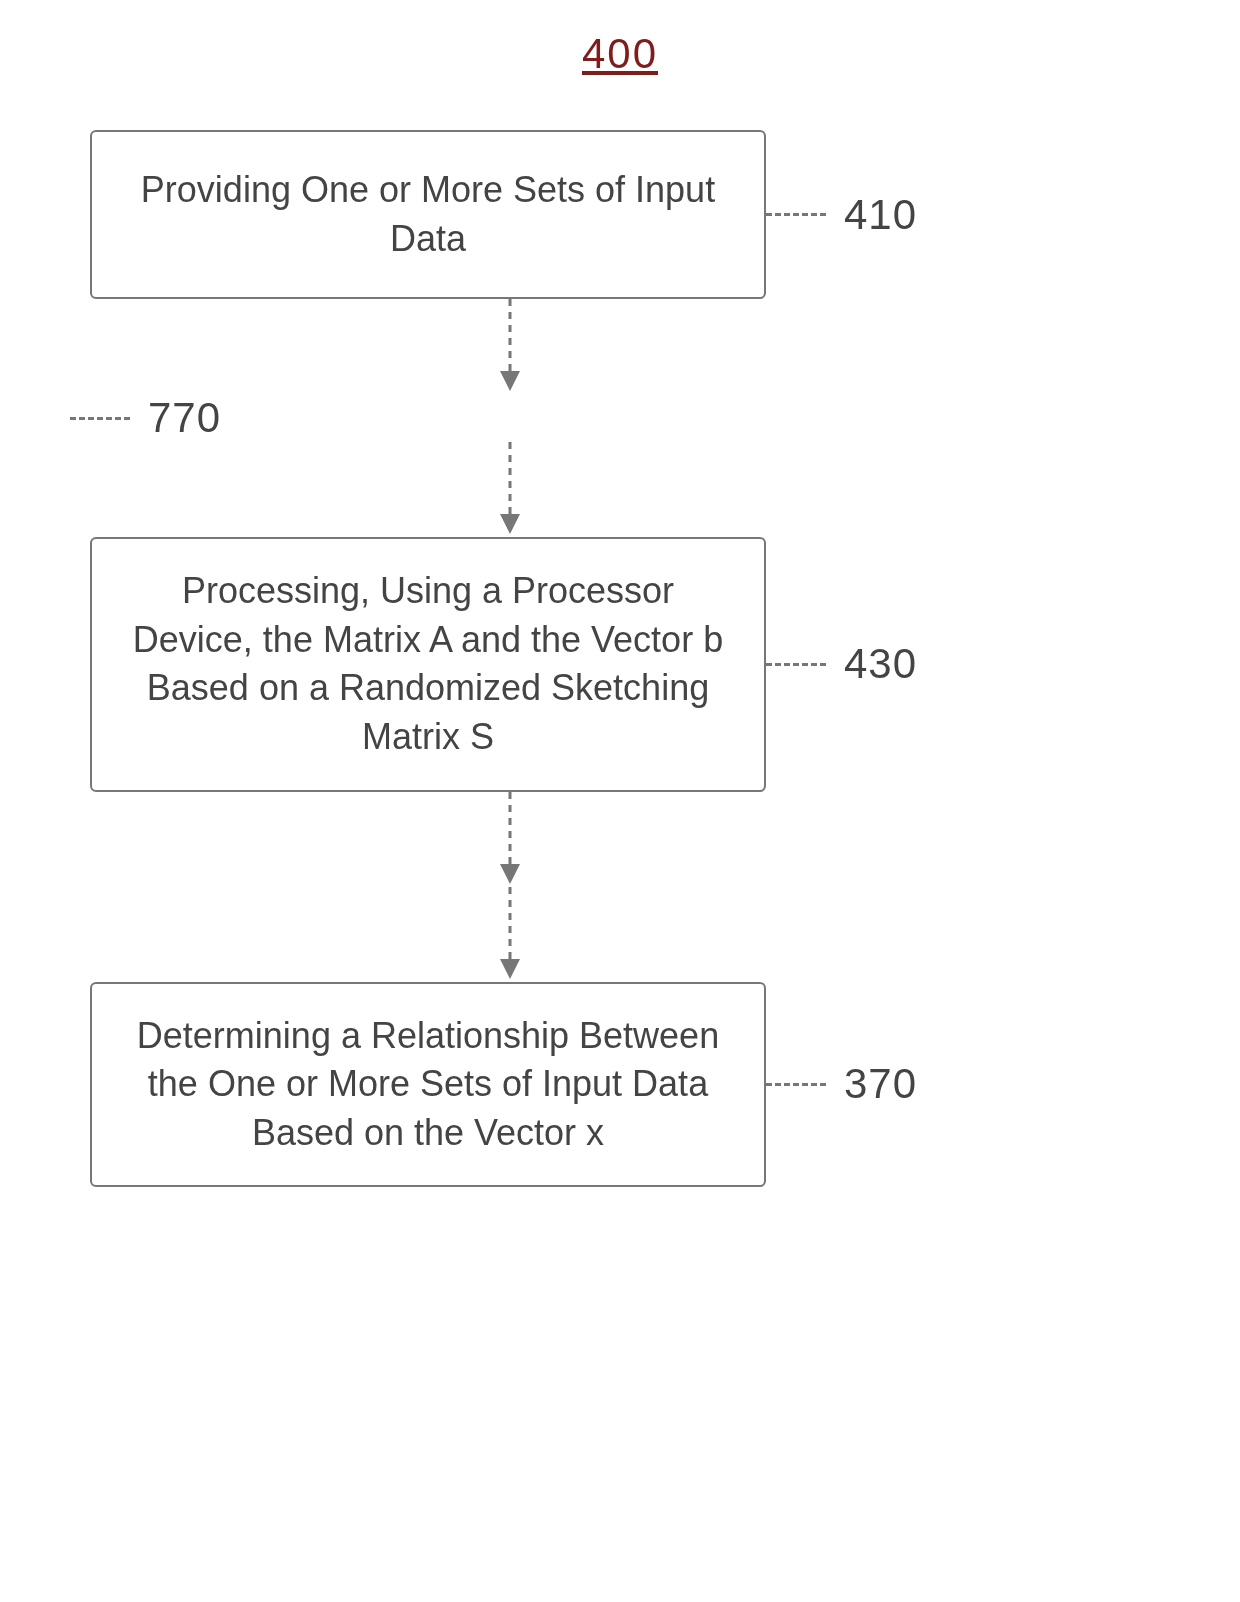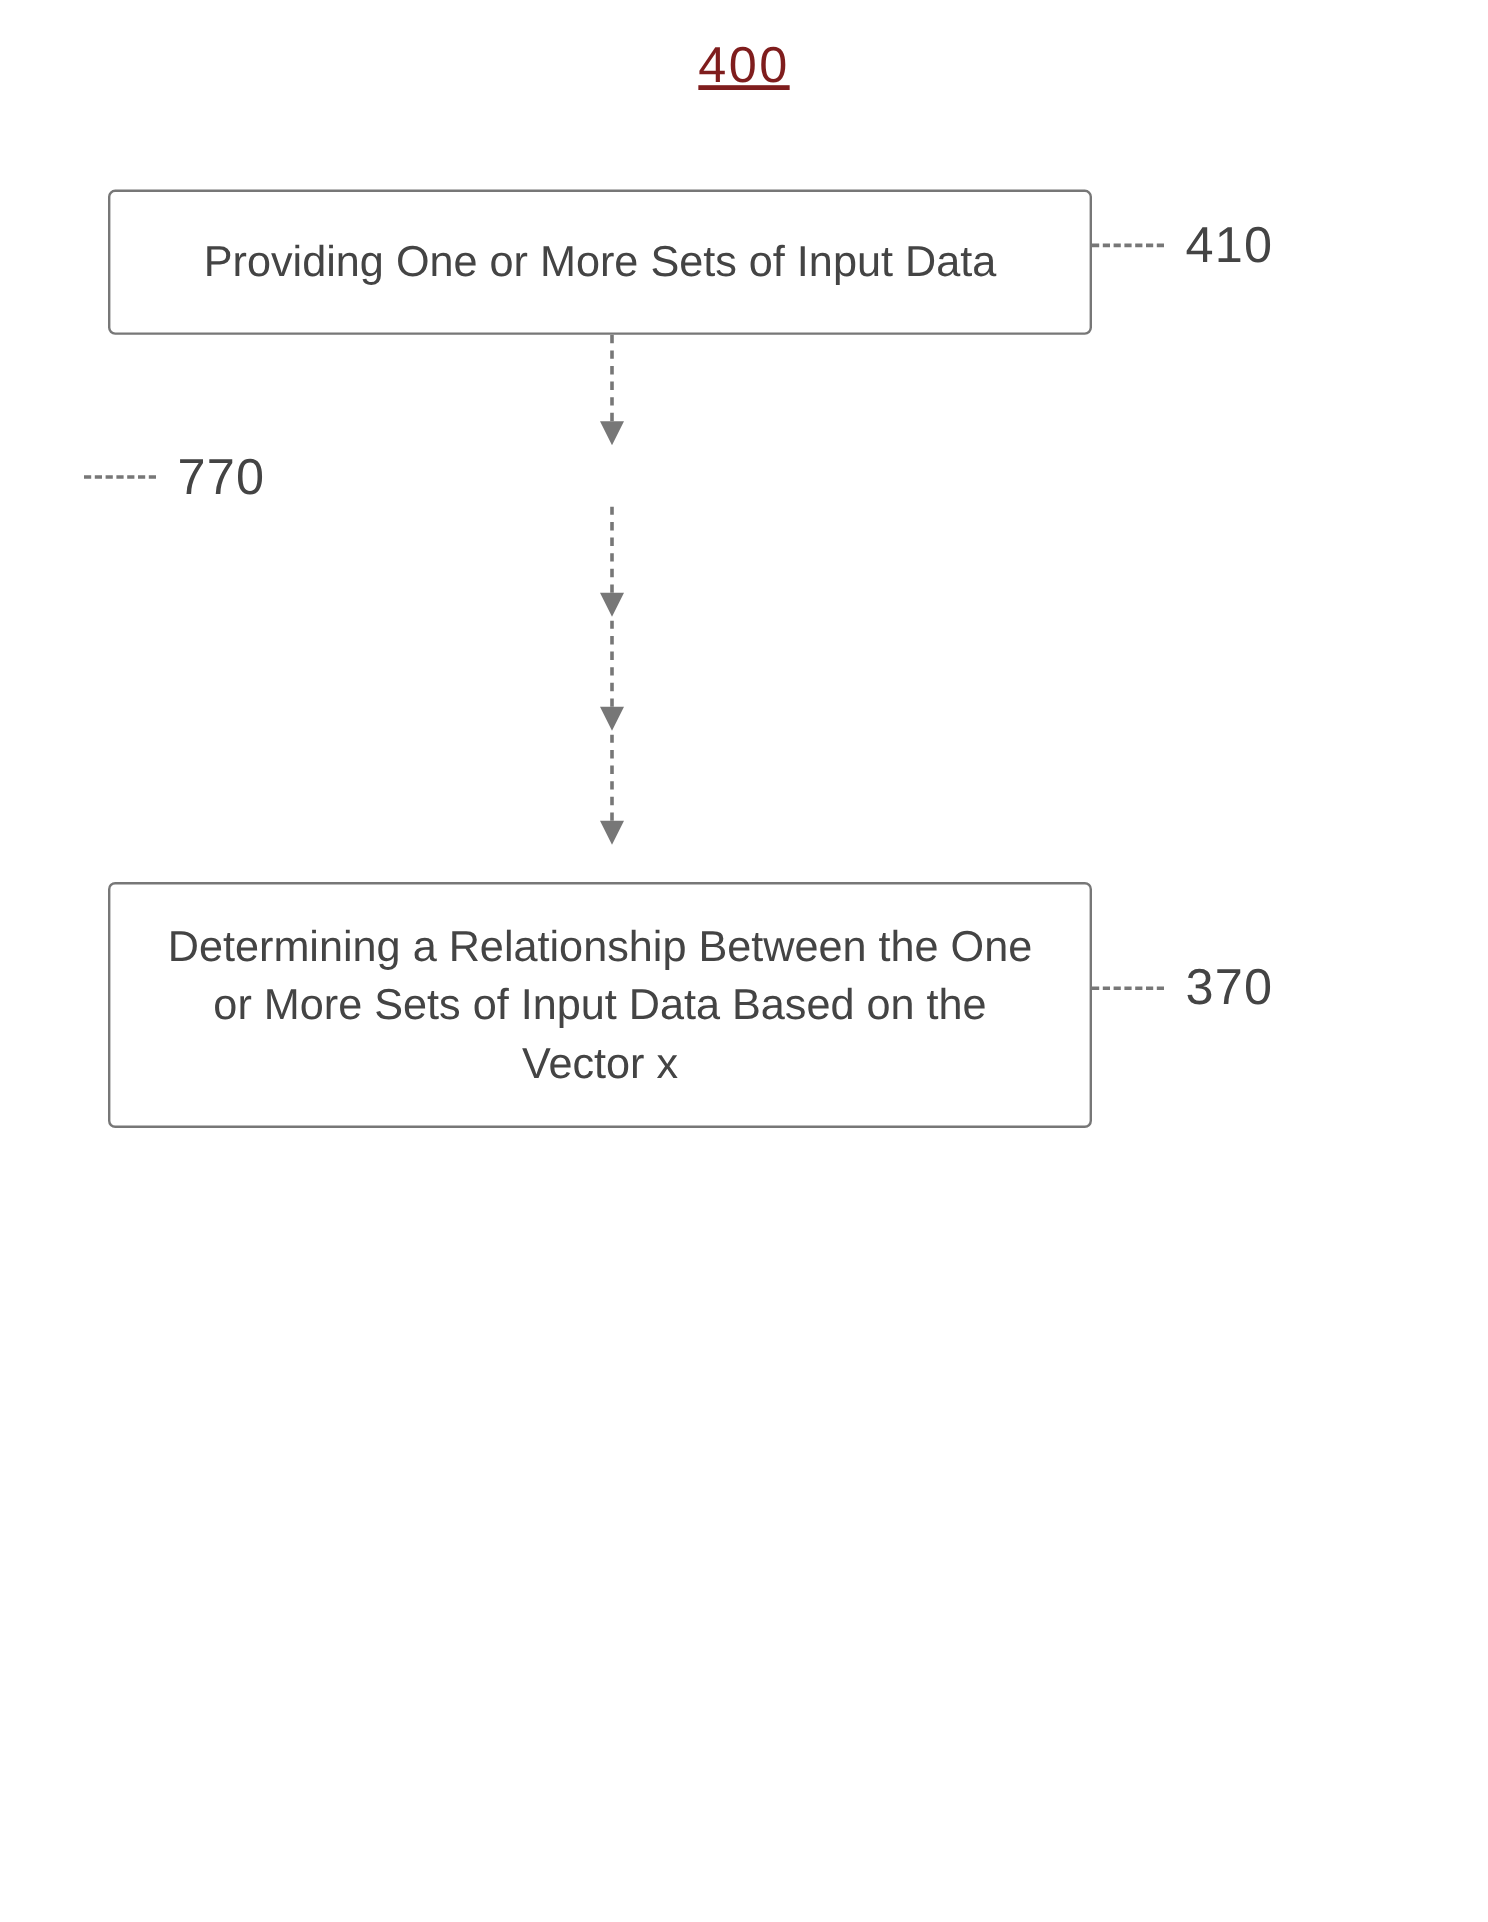--- a/index.html
+++ b/index.html
@@ -28,29 +28,28 @@
   }
   .step-row {
     display: flex;
     align-items: center;
     justify-content: flex-start;
     position: relative;
   }
   .step-box {
     border: 2.5px solid #777;
     border-radius: 6px;
-    width: 820px;
+    width: 676px;
     padding: 28px 30px;
     text-align: center;
     font-size: 36px;
     line-height: 1.35;
     color: #444;
     background: #fff;
     margin-left: 20px;
-    margin-top: 28px;
   }
   .step-box.first {
     padding: 34px 30px;
   }
   .leader {
     display: flex;
     align-items: center;
     margin-left: 0px;
   }
   .leader-line {
@@ -106,20 +105,27 @@
     </div>
   </div>
 
   <div class="arrow-down">
     <svg width="40" height="95" viewBox="0 0 40 95">
       <line x1="20" y1="0" x2="20" y2="72" stroke="#777" stroke-width="3" stroke-dasharray="7,6"></line>
       <polygon points="20,92 10,72 30,72" fill="#777"></polygon>
     </svg>
   </div>
 
+  <div class="step-row">
+    <div class="step-box">Processing, Using a Processor Device, the Matrix A and the Vector b Based on a Randomized Sketching Matrix S</div>
+    <div class="leader">
+      <div class="leader-line"></div>
+      <div class="leader-label">430</div>
+    </div>
+  </div>
 
   <div class="arrow-down">
     <svg width="40" height="95" viewBox="0 0 40 95">
       <line x1="20" y1="0" x2="20" y2="72" stroke="#777" stroke-width="3" stroke-dasharray="7,6"></line>
       <polygon points="20,92 10,72 30,72" fill="#777"></polygon>
     </svg>
   </div>
 
 
   <div class="arrow-down">

